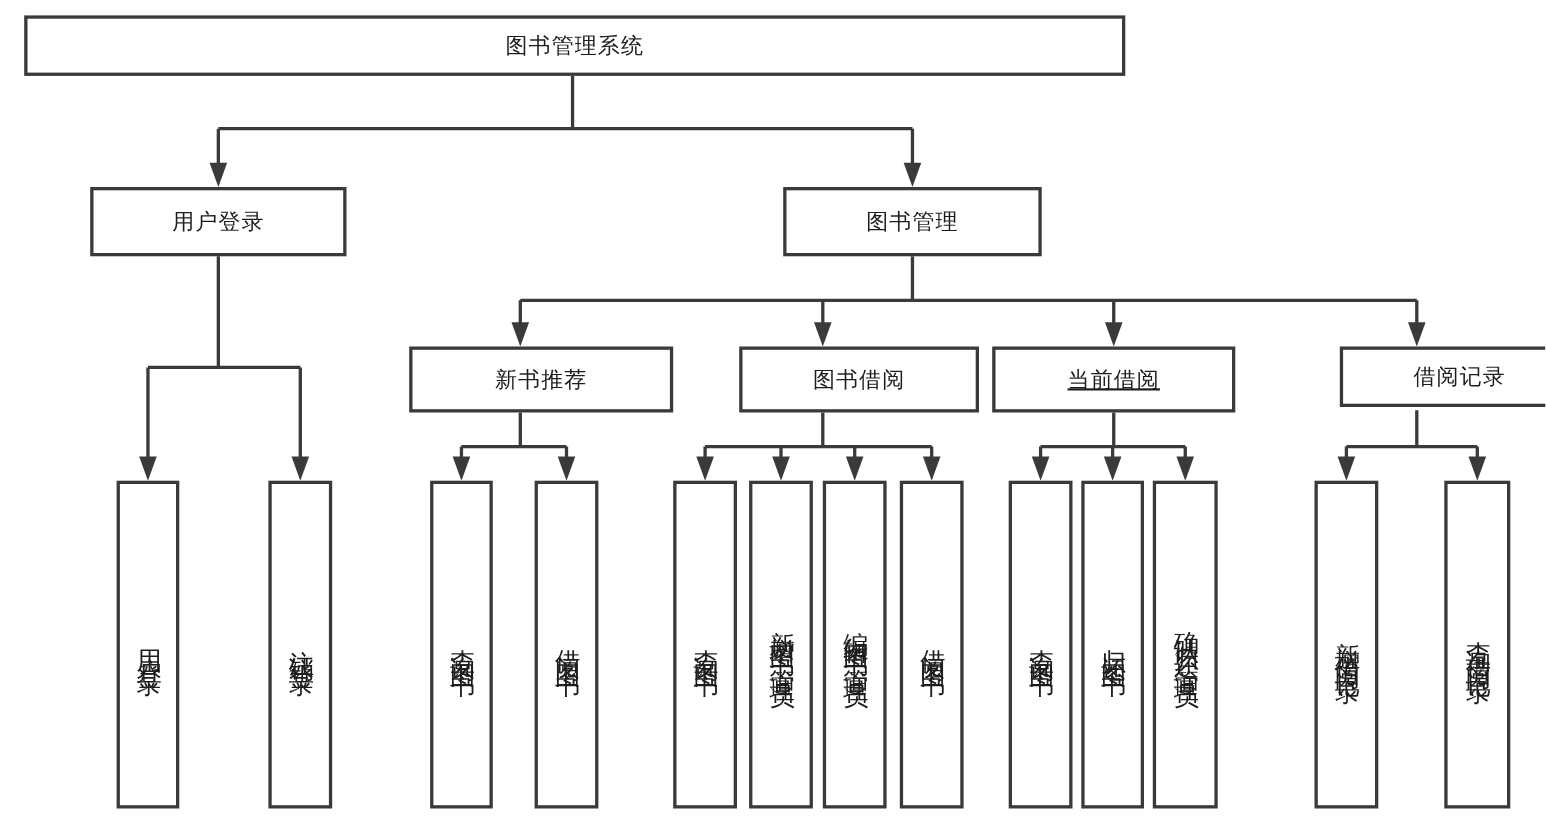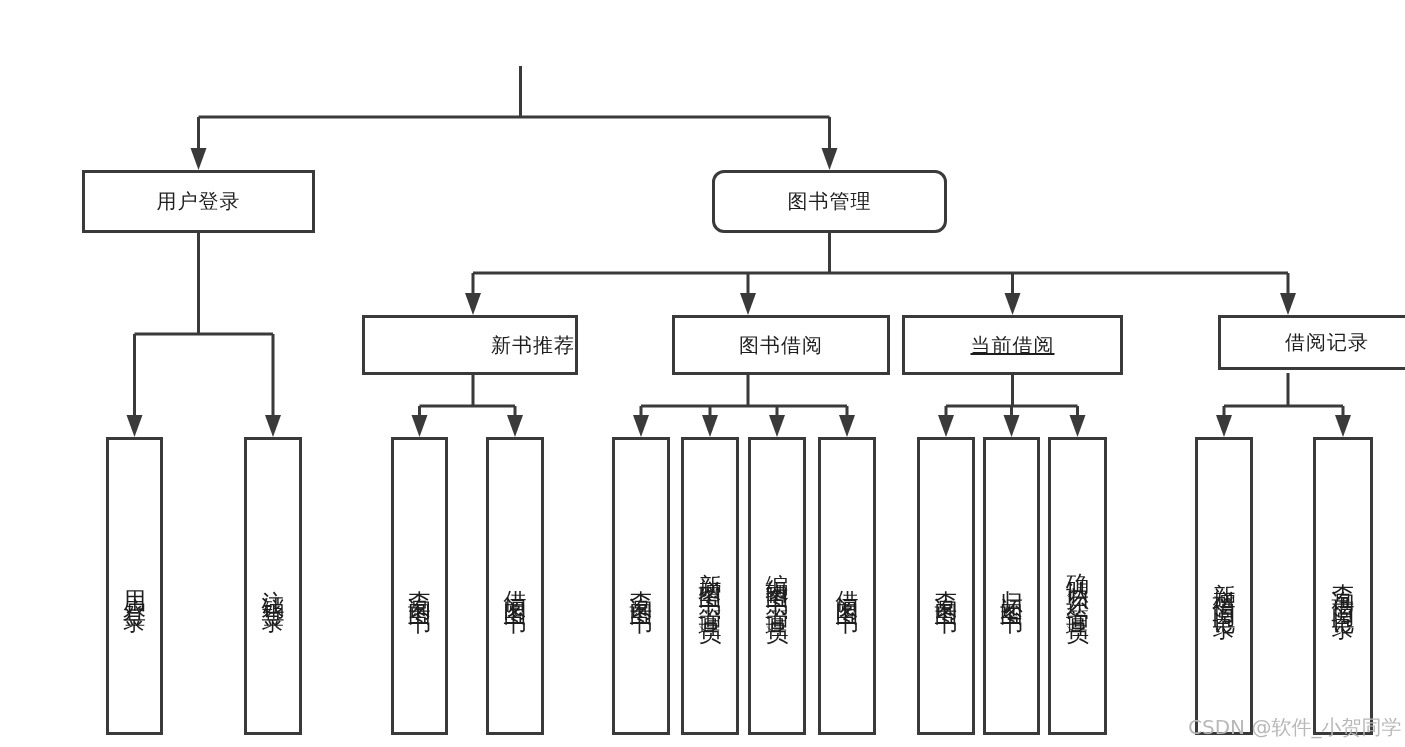--- a/index.html
+++ b/index.html
@@ -87,29 +87,32 @@
       <polygon points="1011.5,437 1003.5,415 1019.5,415"></polygon>
       <polygon points="1077.5,437 1069.5,415 1085.5,415"></polygon>
     </g>
     <g>
       <path d="M1288 373 V406 M1224 406 H1343 M1224 406 V417 M1343 406 V417"></path>
       <polygon points="1224,437 1216,415 1232,415"></polygon>
       <polygon points="1343,437 1335,415 1351,415"></polygon>
     </g>
   </svg>
 
+  <div class="box hbox" style="left:22px;top:14px;width:1001px;height:55px;">
+    <span>图书管理系统</span>
+  </div>
 
   <div class="box hbox" style="left:82px;top:170px;width:233px;height:63px;">
     <span>用户登录</span>
   </div>
-  <div class="box hbox" style="left:712px;top:170px;width:235px;height:63px;border-radius:12px;">
+  <div class="box hbox" style="left:712px;top:170px;width:235px;height:63px;">
     <span>图书管理</span>
   </div>
 
-  <div class="box hbox" style="left:362px;top:315px;width:216px;height:60px;justify-content:flex-end;">
+  <div class="box hbox" style="left:372px;top:315px;width:240px;height:60px;">
     <span>新书推荐</span>
   </div>
   <div class="box hbox" style="left:639px;top:315px;width:218px;height:60px;margin-left:33px;">
     <span>图书借阅</span>
   </div>
   <div class="box hbox" style="left:902px;top:315px;width:221px;height:60px;text-decoration:underline;">
     <span>当前借阅</span>
   </div>
   <div class="box hbox" style="left:1179px;top:315px;width:218px;height:55px;margin-left:39px;">
     <span>借阅记录</span>
@@ -152,15 +155,14 @@
     <span class="vtext">确认归还（管理员）</span>
   </div>
 
   <div class="box leaf" style="left:1195px;top:437px;width:58px;height:298px;">
     <span class="vtext">新增借阅记录</span>
   </div>
   <div class="box leaf" style="left:1313px;top:437px;width:60px;height:298px;">
     <span class="vtext">查询借阅记录</span>
   </div>
 
-  <div class="watermark">CSDN @软件_小贺同学</div>
 
 </div>
 
 </body></html>

